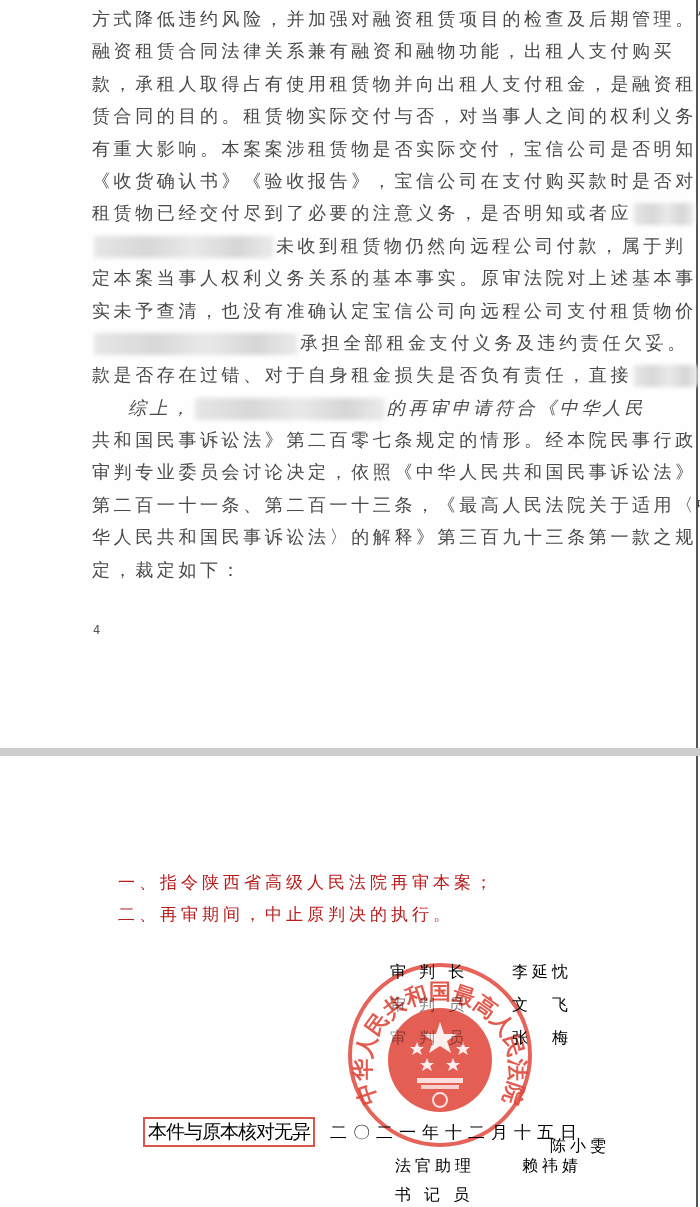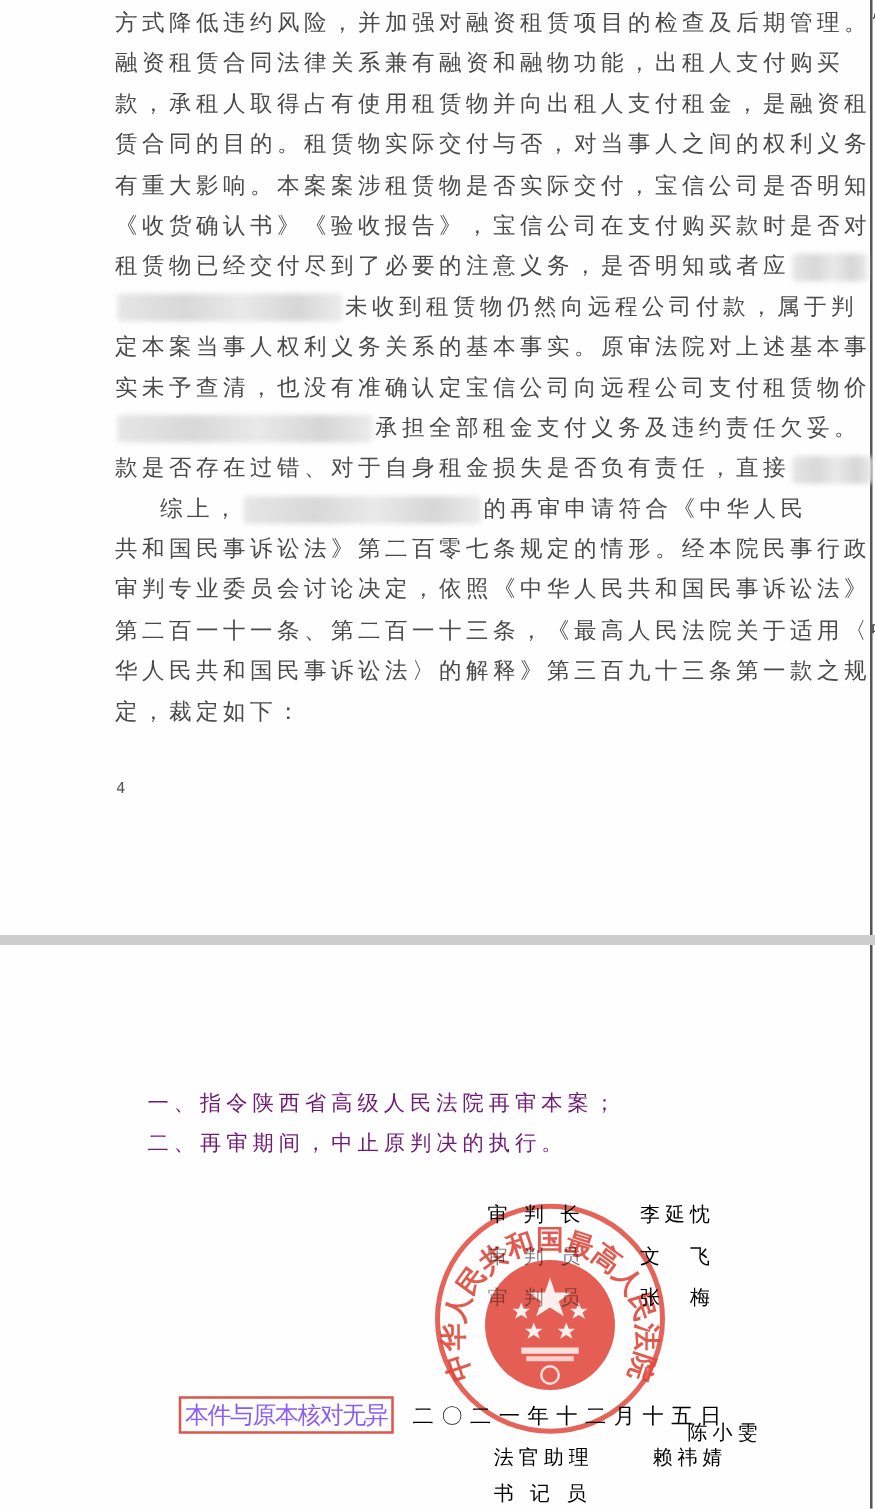--- a/index.html
+++ b/index.html
@@ -20,28 +20,28 @@
   .body-text {
     position: absolute; left: 92px; width: 520px;
     font-size: 18px; letter-spacing: 3.6px; line-height: 32.4px;
   }
   .line { display: block; white-space: nowrap; height: 32.4px; }
   .blur {
     display: inline-block; height: 22px; vertical-align: middle;
     background: linear-gradient(90deg, #e6e6e6, #d8d8d8 30%, #e9e9e9 55%, #d6d6d6 80%, #ececec);
     filter: blur(2px); border-radius: 3px; margin: 0 2px;
   }
-  .indent { padding-left: 36px; }
+  .indent { padding-left: 36px; font-style: italic; }
   .page-num { position: absolute; left: 93px; top: 623px; font-size: 12px; font-family: "DejaVu Sans Mono", monospace; color: #555; }
-  .order { position: absolute; left: 118px; font-size: 17px; letter-spacing: 4px; color: #701a75; }
+  .order { position: absolute; left: 118px; font-size: 17px; letter-spacing: 4px; color: #b91c1c; }
   .sign { position: absolute; font-size: 16px; letter-spacing: 4px; color: #000000; white-space: nowrap; }
   .seal { position: absolute; left: 345px; top: 960px; width: 190px; height: 190px; }
   .stamp-box {
     position: absolute; left: 143px; top: 1117px; padding: 0 3px;
-    border: 2px solid #d9564a; color: #8b5cf6; font-size: 19px; letter-spacing: -1px;
+    border: 2px solid #d9564a; color: #000000; font-size: 19px; letter-spacing: -1px;
     background: rgba(255,255,255,0.2);
   }
 </style>
 </head>
 <body>
 
 <div class="page page1">
   <div class="body-text" id="p1-text" style="top:3px;">
       <span class="line"><span>方式降低违约风险，并加强对融资租赁项目的检查及后期管理。”</span></span>
       <span class="line"><span>融资租赁合同法律关系兼有融资和融物功能，出租人支付购买</span></span>

